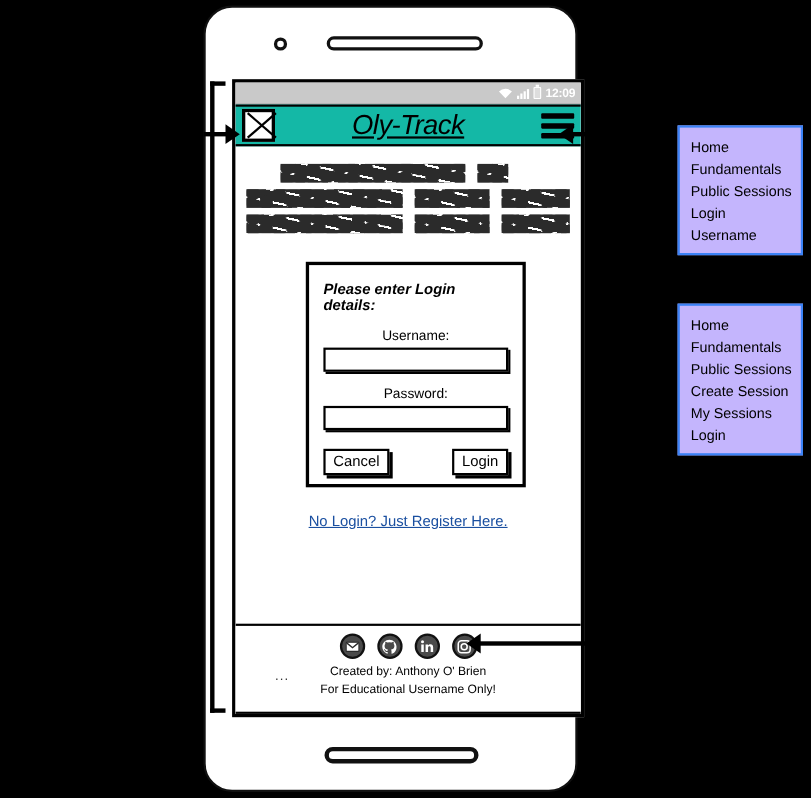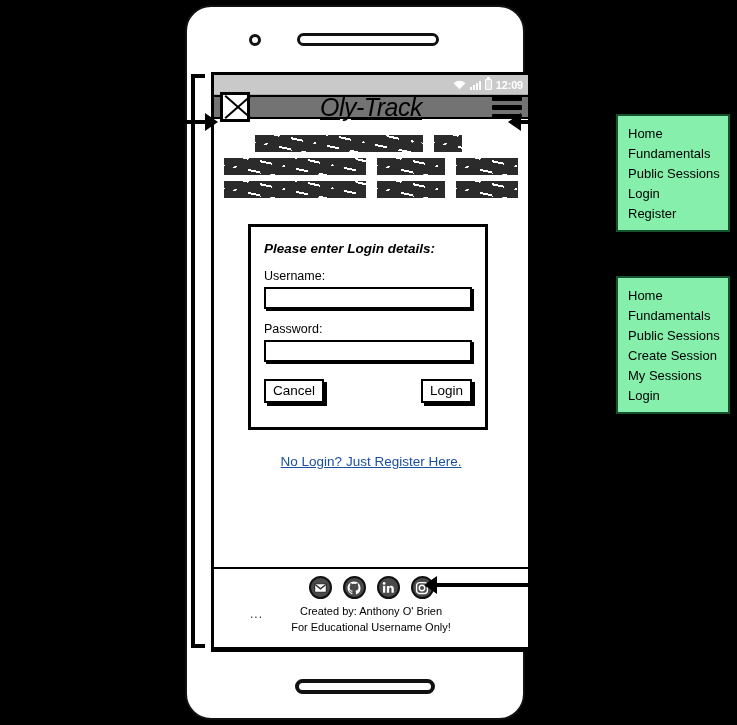--- a/index.html
+++ b/index.html
@@ -93,27 +93,27 @@
     border-radius: 1px; position: relative; background: #ddd;
   }
   .battery-glyph:after {
     content:""; position:absolute; top:-3px; left:1.5px;
     width:3px; height:2px; background:#fff;
   }
   #status-time { font-size: 11px; color: #ffffff; font-weight: bold; letter-spacing: -0.2px; }
 
   
   #app-bar {
-    height: 24px;
+    height: 38px;
     border: 2px solid #000;
     border-left: none; border-right: none;
     display: flex;
     align-items: center;
     padding: 0 6px;
-    background: #737373;
+    background: #14b8a6;
     position: relative;
   }
   #app-logo {
     width: 30px; height: 30px;
     border: 3px solid #000;
     position: relative; flex: none;
     background:#fff;
   }
   #app-logo:before, #app-logo:after {
     content:""; position:absolute; left:-2px; top:11px;
@@ -146,33 +146,33 @@
     background:
       radial-gradient(circle at 6px 4px, #2b2b2b 6px, transparent 6.5px),
       radial-gradient(circle at 18px 12px, #2b2b2b 6px, transparent 6.5px),
       repeating-linear-gradient(12deg, #2b2b2b 0 9px, transparent 9px 11px);
     background-size: 24px 17px, 24px 17px, auto;
     filter: blur(0.2px);
   }
 
   
   #login-card {
-    margin: 14px 13px 0 34px;
+    margin: 14px 13px 0 64px;
     border: 3px solid #000;
-    padding: 14px 13px 24px 13px;
-    background: #fff;
-    width: 240px;
+    padding: 14px 13px 8px 13px;
+    background: #fff;
+    width: 200px;
   }
   #login-heading {
     font-size: 13.5px;
     font-style: italic;
     font-weight: 600;
     margin-bottom: 13px;
   }
-  .field-label { font-size: 12.5px; margin-bottom: 4px; display:block; }
+  .field-label { font-size: 12.5px; margin-bottom: 4px; display:block;text-align:center; }
   .text-field {
     width: 100%;
     height: 22px;
     border: 2.5px solid #000;
     background: #fff;
     margin-bottom: 13px;
     box-shadow: 2px 2px 0 #000;
     font-family: "Liberation Sans", sans-serif;
     font-size: 12px;
     padding: 0 4px;
@@ -232,22 +232,22 @@
   .head-right { border-top:9px solid transparent; border-bottom:9px solid transparent; border-left:13px solid #000; }
 
   
   #screen-bracket { position:absolute; left:191px; top:74px; width:4px; height:574px; background:#000; }
   #screen-bracket-top { position:absolute; left:191px; top:74px; width:14px; height:4px; background:#000; }
   #screen-bracket-bot { position:absolute; left:191px; top:644px; width:14px; height:4px; background:#000; }
 
   
   .menu-panel {
     position: absolute;
-    background: #86efac;
-    border: 2px solid #14532d;
+    background: #c4b5fd;
+    border: 2px solid #3b82f6;
     box-shadow: 4px 4px 0 rgba(0,0,0,0.35);
     padding: 7px 0 7px 0;
     width: 114px;
   }
   .menu-item {
     font-size: 13px;
     padding: 2.5px 0 2.5px 10px;
     color:#000;
     cursor: pointer;
     white-space: nowrap;
@@ -378,21 +378,21 @@
 <div class="arrow-v" style="left:616px; top:120px; height:0px;"></div>
 
 <div class="arrow-h" style="left:432px; top:583px; width:305px;"></div>
 <div class="arrowhead head-left" style="left:424px; top:576px;"></div>
 
 <div class="menu-panel" id="menu-panel-guest">
   <div class="menu-item">Home</div>
   <div class="menu-item">Fundamentals</div>
   <div class="menu-item">Public Sessions</div>
   <div class="menu-item">Login</div>
-  <div class="menu-item">Register</div>
+  <div class="menu-item">Username</div>
 </div>
 
 <div class="menu-panel" id="menu-panel-user">
   <div class="menu-item">Home</div>
   <div class="menu-item">Fundamentals</div>
   <div class="menu-item">Public Sessions</div>
   <div class="menu-item">Create Session</div>
   <div class="menu-item">My Sessions</div>
   <div class="menu-item">Login</div>
 </div>

